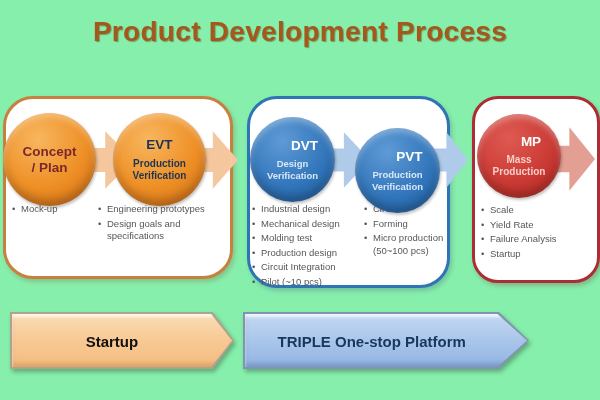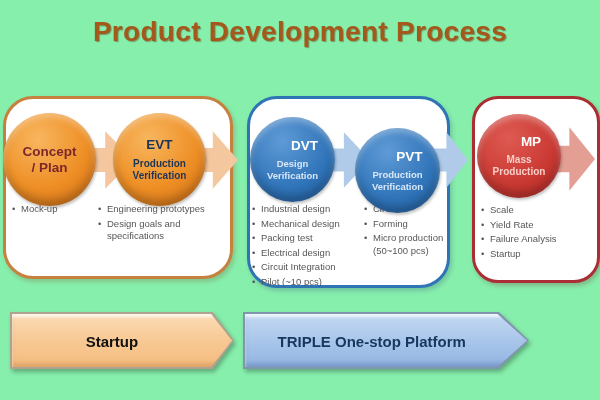--- a/index.html
+++ b/index.html
@@ -143,25 +143,25 @@
       <div class="bullet-item">
         <span class="bullet-marker">•</span>
         <span class="bullet-text">Industrial design</span>
       </div>
       <div class="bullet-item">
         <span class="bullet-marker">•</span>
         <span class="bullet-text">Mechanical design</span>
       </div>
       <div class="bullet-item">
         <span class="bullet-marker">•</span>
-        <span class="bullet-text">Packing test</span>
-      </div>
-      <div class="bullet-item">
-        <span class="bullet-marker">•</span>
-        <span class="bullet-text">Electrical design</span>
+        <span class="bullet-text">Molding test</span>
+      </div>
+      <div class="bullet-item">
+        <span class="bullet-marker">•</span>
+        <span class="bullet-text">Production design</span>
       </div>
       <div class="bullet-item">
         <span class="bullet-marker">•</span>
         <span class="bullet-text">Circuit Integration</span>
       </div>
       <div class="bullet-item">
         <span class="bullet-marker">•</span>
         <span class="bullet-text">Pilot (~10 pcs)</span>
       </div>
     </div>

